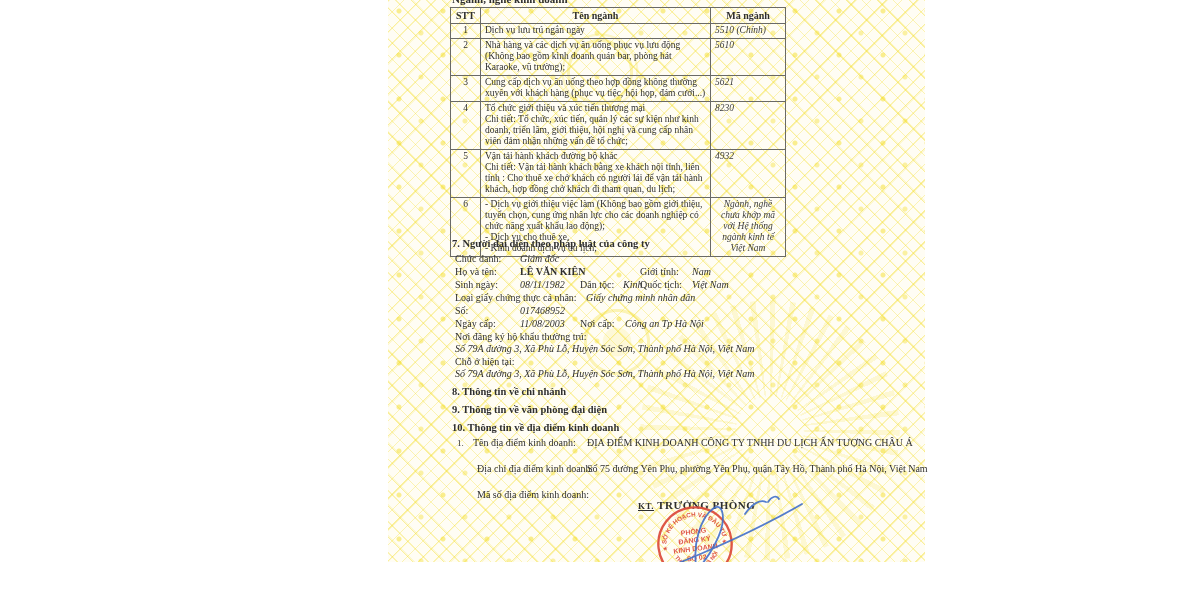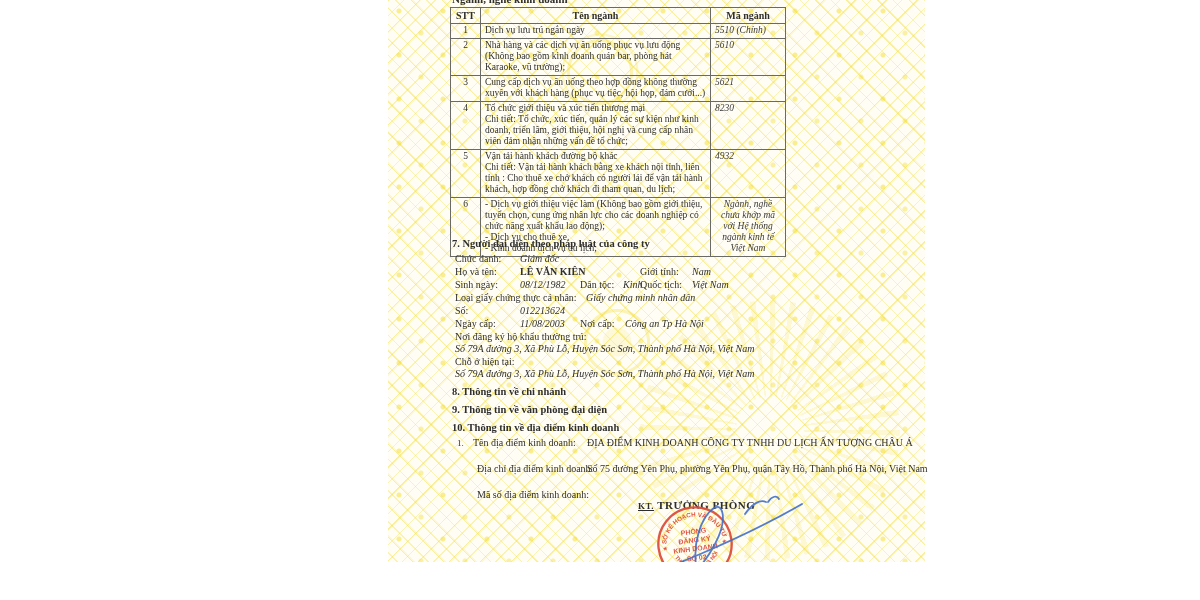--- a/index.html
+++ b/index.html
@@ -131,35 +131,35 @@
 
   <div class="ln" style="top:266px;">
     <span style="left:0">Họ và tên:</span>
     <span class="bold" style="left:65px">LÊ VĂN KIÊN</span>
     <span style="left:185px">Giới tính:</span>
     <span class="it" style="left:237px">Nam</span>
   </div>
 
   <div class="ln" style="top:279px;">
     <span style="left:0">Sinh ngày:</span>
-    <span class="it" style="left:65px">08/12/1982</span>
+    <span class="it" style="left:65px">08/11/1982</span>
     <span style="left:125px">Dân tộc:</span>
     <span class="it" style="left:168px">Kinh</span>
     <span style="left:185px">Quốc tịch:</span>
     <span class="it" style="left:237px">Việt Nam</span>
   </div>
 
   <div class="ln" style="top:292px;">
     <span style="left:0">Loại giấy chứng thực cá nhân:</span>
     <span class="it" style="left:131px">Giấy chứng minh nhân dân</span>
   </div>
 
   <div class="ln" style="top:305px;">
     <span style="left:0">Số:</span>
-    <span class="it" style="left:65px">012213624</span>
+    <span class="it" style="left:65px">017468952</span>
   </div>
 
   <div class="ln" style="top:318px;">
     <span style="left:0">Ngày cấp:</span>
     <span class="it" style="left:65px">11/08/2003</span>
     <span style="left:125px">Nơi cấp:</span>
     <span class="it" style="left:170px">Công an Tp Hà Nội</span>
   </div>
 
   <div class="ln" style="top:331px;">

